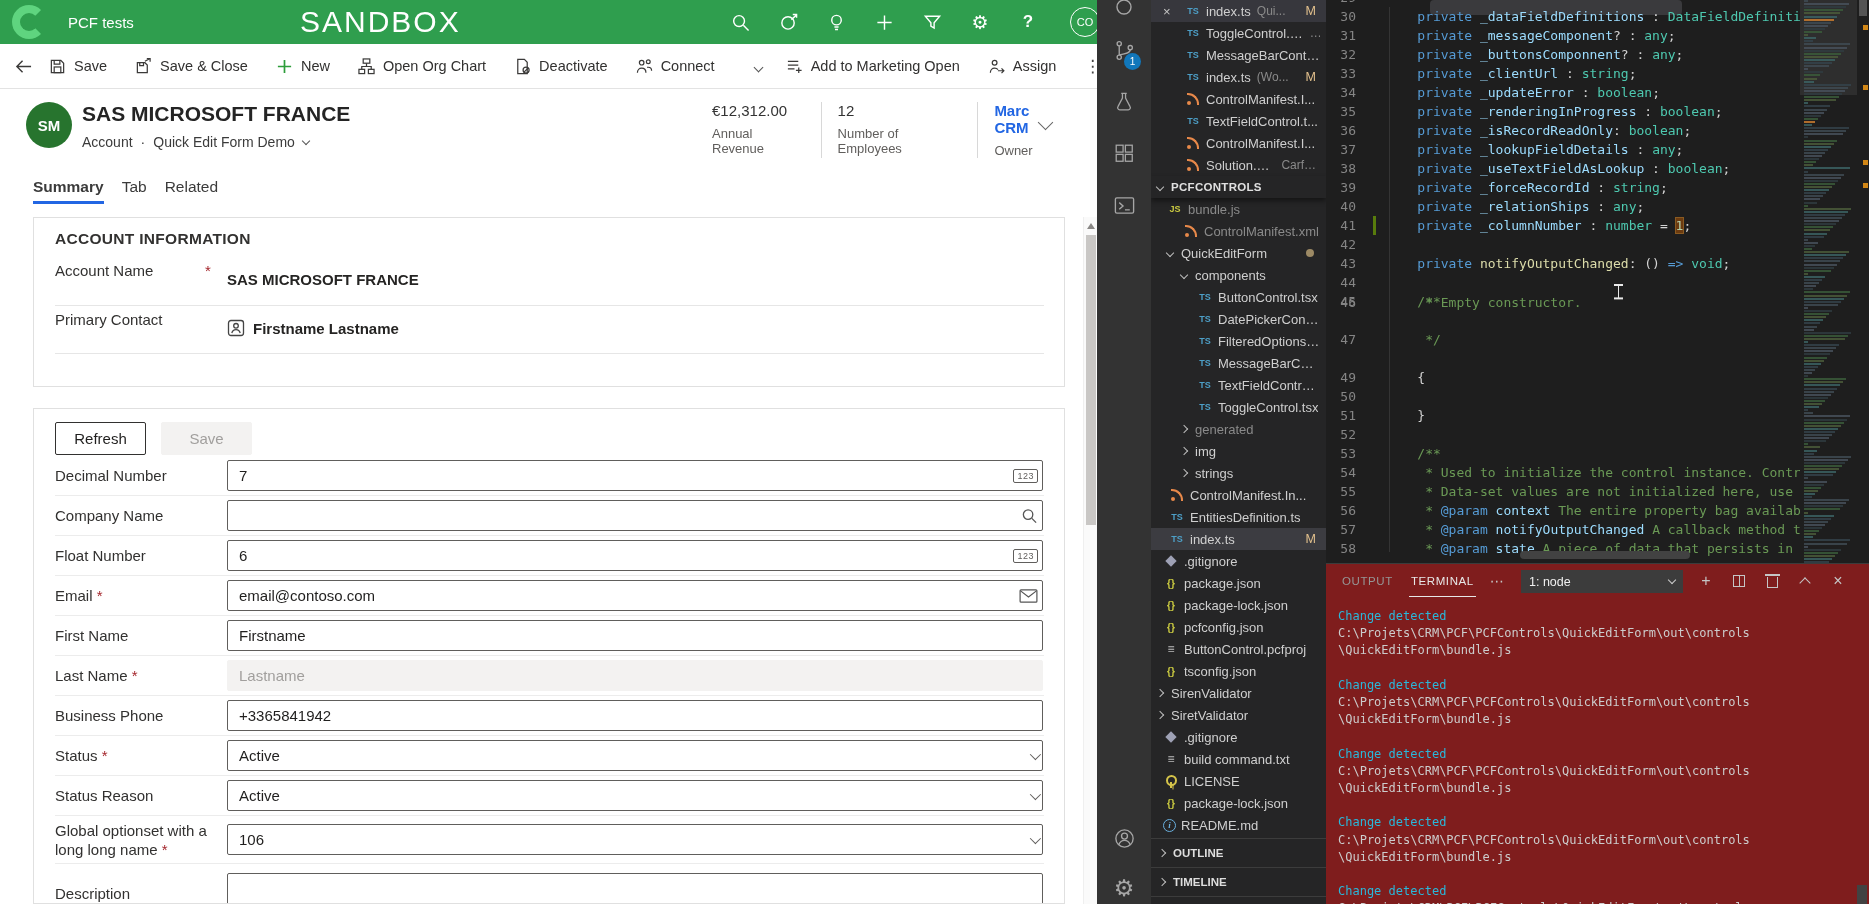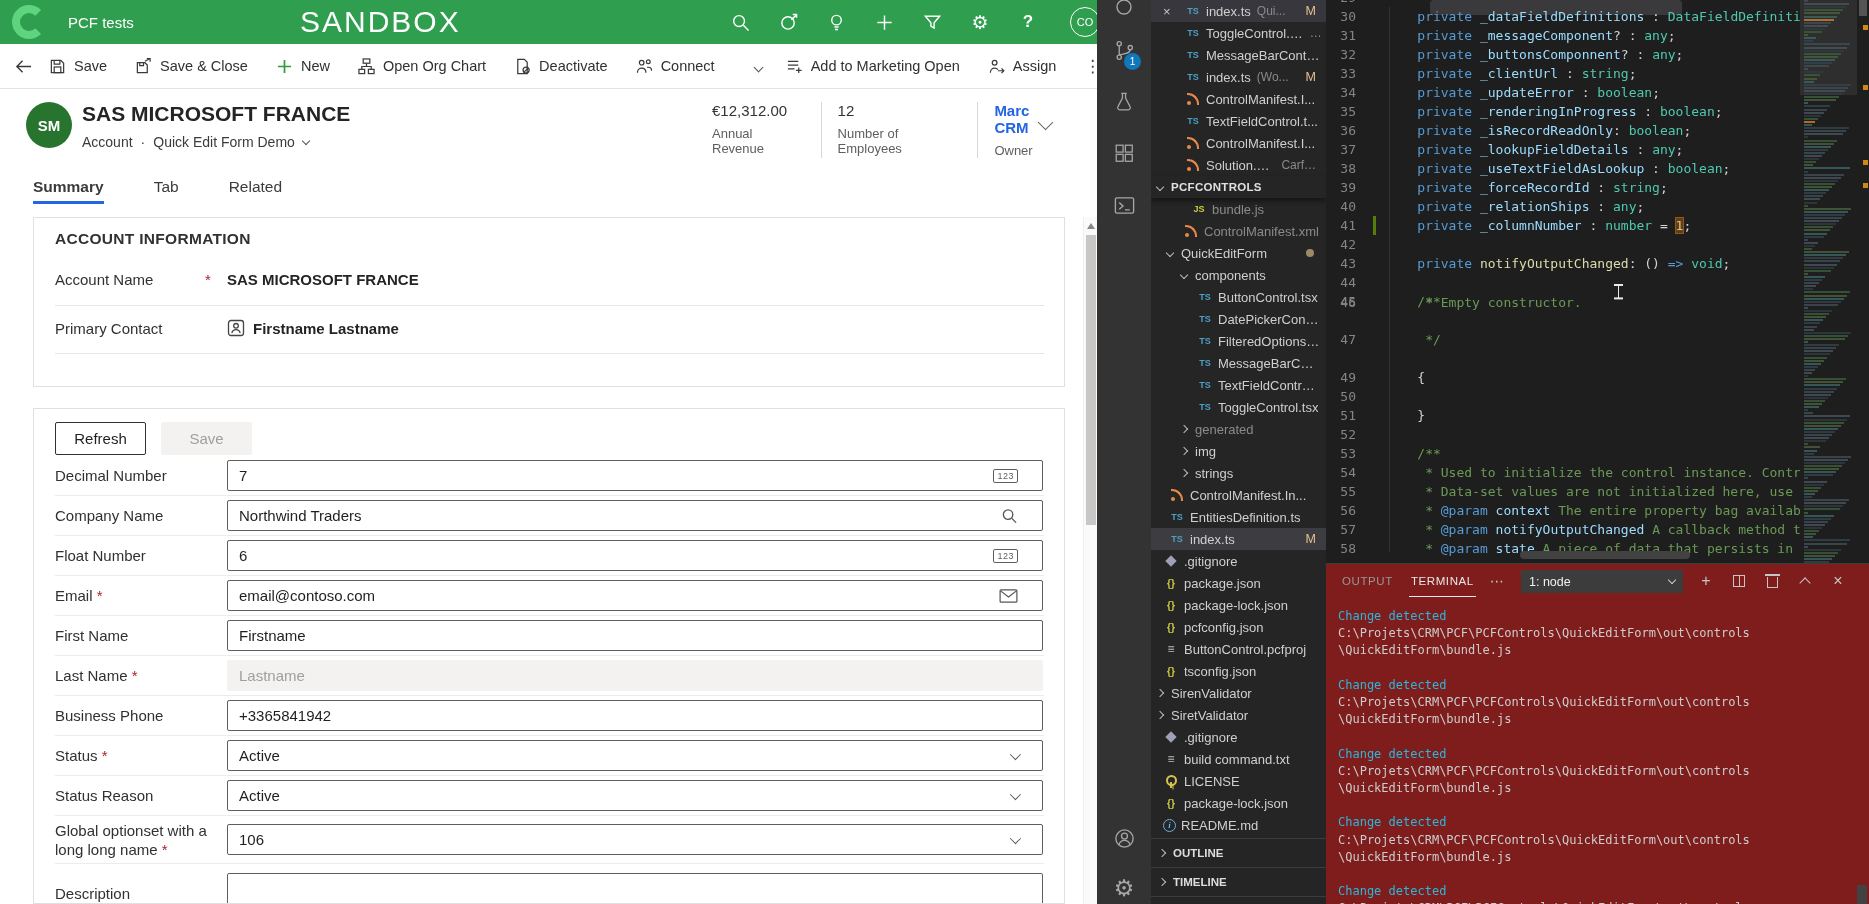--- a/index.html
+++ b/index.html
@@ -31,30 +31,30 @@
   .rec-sub .chev{width:6px;height:6px;color:#555}
   .stats{position:absolute;left:712px;top:12px;display:flex}
   .stat{padding-right:16px;margin-right:16px;border-right:1px solid #d8d8d8}
   .stat:last-child,.stat.owner{border-right:none}
   .stat .v{font-size:15px;color:#333}
   .stat .v.link{color:#2266e3;font-weight:bold}
   .stat .l{font-size:13px;color:#605e5c;margin-top:7px}
   .rec-chev{position:absolute;left:1040px;top:24px;color:#666}
   .rec-chev .chev{width:11px;height:11px;border-width:1.5px}
 
-  .tabs{position:absolute;left:33px;top:178px;display:flex;gap:50px;font-size:15.5px;color:#3b3b3b}
+  .tabs{position:absolute;left:33px;top:178px;display:flex;gap:18px;font-size:15.5px;color:#3b3b3b}
   .tab{cursor:pointer;padding-bottom:8px;position:relative}
   .tab.active{font-weight:bold}
   .tab.active::after{content:"";position:absolute;left:0;right:0;bottom:0;height:3px;background:#2266e3}
 
   .card{position:absolute;left:33px;width:1032px;background:#fff;border:1px solid #e0e0e0}
   #card1{top:217px;height:170px}
   #card2{top:408px;height:496px;overflow:hidden}
   .card-title{position:absolute;left:21px;top:12px;font-size:15.5px;color:#323130;font-weight:600;letter-spacing:.3px}
-  .info-row{position:absolute;left:21px;right:12px;display:flex;align-items:center;font-size:15px;color:#323130}
+  .info-row{position:absolute;left:21px;right:12px;display:flex;font-size:15px;color:#323130}
   .info-row .lbl{width:150px}
   .info-row .req{color:#a4262c;width:22px}
   .info-row .val{font-weight:bold;color:#252423;display:flex;align-items:center;gap:8px}
   .hr{position:absolute;left:21px;right:20px;height:1px;background:#e6e6e6}
 
   .btnrow{position:absolute;left:21px;top:13px;display:flex;gap:15px}
   .btn{width:91px;height:33px;font-size:15px;display:flex;align-items:center;justify-content:center;border-radius:2px;cursor:pointer;font-family:inherit}
   .btn.primary{background:#fff;border:1px solid #323130;color:#201f1e}
   .btn.disabled{background:#f3f2f1;border:1px solid #f3f2f1;color:#a19f9d;cursor:default}
 
@@ -62,21 +62,21 @@
   .frow{position:relative;height:40px;border-bottom:1px solid #ececec;display:flex;align-items:center}
   .frow.tall{height:48px}
   .frow.last{border-bottom:none;height:60px;align-items:flex-start}
   .frow .flbl{width:172px;font-size:15px;color:#323130;line-height:19px;padding-right:8px}
   .frow .req{color:#a4262c}
   .fctl{position:relative;width:816px;height:31px;border:1px solid #605e5c;border-radius:2px;background:#fff;display:flex;align-items:center}
   .fctl input{border:none;outline:none;width:100%;font-size:15px;color:#201f1e;padding:0 34px 0 11px;background:transparent;font-family:inherit}
   .fctl.disabled{background:#f3f2f1;border-color:#f3f2f1}
   .fctl.disabled input{color:#a19f9d}
   .fctl.area{height:62px;align-items:flex-start}
-  .suffix{position:absolute;right:24px;top:50%;transform:translateY(-50%);display:flex;color:#605e5c}
+  .suffix{position:absolute;right:4px;top:50%;transform:translateY(-50%);display:flex;color:#605e5c}
   .badge123{font-size:9px;letter-spacing:.5px;border:1px solid #605e5c;border-radius:2px;padding:1px 3px;color:#605e5c}
   .selchev{width:8px;height:8px;border-right:1.5px solid #605e5c;border-bottom:1.5px solid #605e5c;transform:rotate(45deg) translateY(-2px)}
   .frow.last .flbl{margin-top:20px}
   .frow.last .fctl{margin-top:9px}
 
   .crm-scroll{position:absolute;left:1083px;top:217px;width:14px;height:687px;background:#fafafa;border-left:1px solid #efefef}
   .crm-scroll .arr{position:absolute;left:3px;top:6px;width:0;height:0;border-left:4px solid transparent;border-right:4px solid transparent;border-bottom:6px solid #8a8886}
   .crm-scroll .thumb{position:absolute;left:2px;top:18px;width:10px;height:290px;background:#c9c7c5}
 
   
@@ -393,21 +393,20 @@
           <div class="fctl">
             <input type="text" value="7" style="">
             <span class="suffix">
               <span class="badge123">123</span>
             </span>
           </div>
         </div>
         <div class="frow">
           <div class="flbl">Company Name</div>
           <div class="fctl">
-            <input type="text" value="Northwind Traders" style="">
             <span class="suffix">
               <span style="display:flex">
                 <svg viewBox="0 0 18 18" width="17" height="17">
                   <g fill="none" stroke="#555" stroke-width="1.4">
                     <circle cx="7.5" cy="7.5" r="5"></circle>
                     <path d="M11.5 11.5L16 16"></path>
                   </g>
                 </svg>
               </span>
             </span>
@@ -595,21 +594,21 @@
           <span class="fi fi-xml"></span>
           <span class="name">Solution.xml</span>
           <span class="desc">Carfu...</span>
         </div>
       </div>
     <div class="sec-head" id="pcf-head">
       <span class="tchev down"></span>
       <span>PCFCONTROLS</span>
     </div>
     <div id="tree">
-        <div class="srow gray" style="padding-left: 40px;">
+        <div class="srow gray" style="padding-left: 16px;">
           <span class="fi fi-js">JS</span>
           <span class="name">bundle.js</span>
         </div>
         <div class="srow gray" style="padding-left: 32px;">
           <span class="fi fi-xml"></span>
           <span class="name">ControlManifest.xml</span>
         </div>
         <div class="srow" style="padding-left: 16px;">
           <span class="tchev down"></span>
           <span class="name">QuickEditForm</span>

